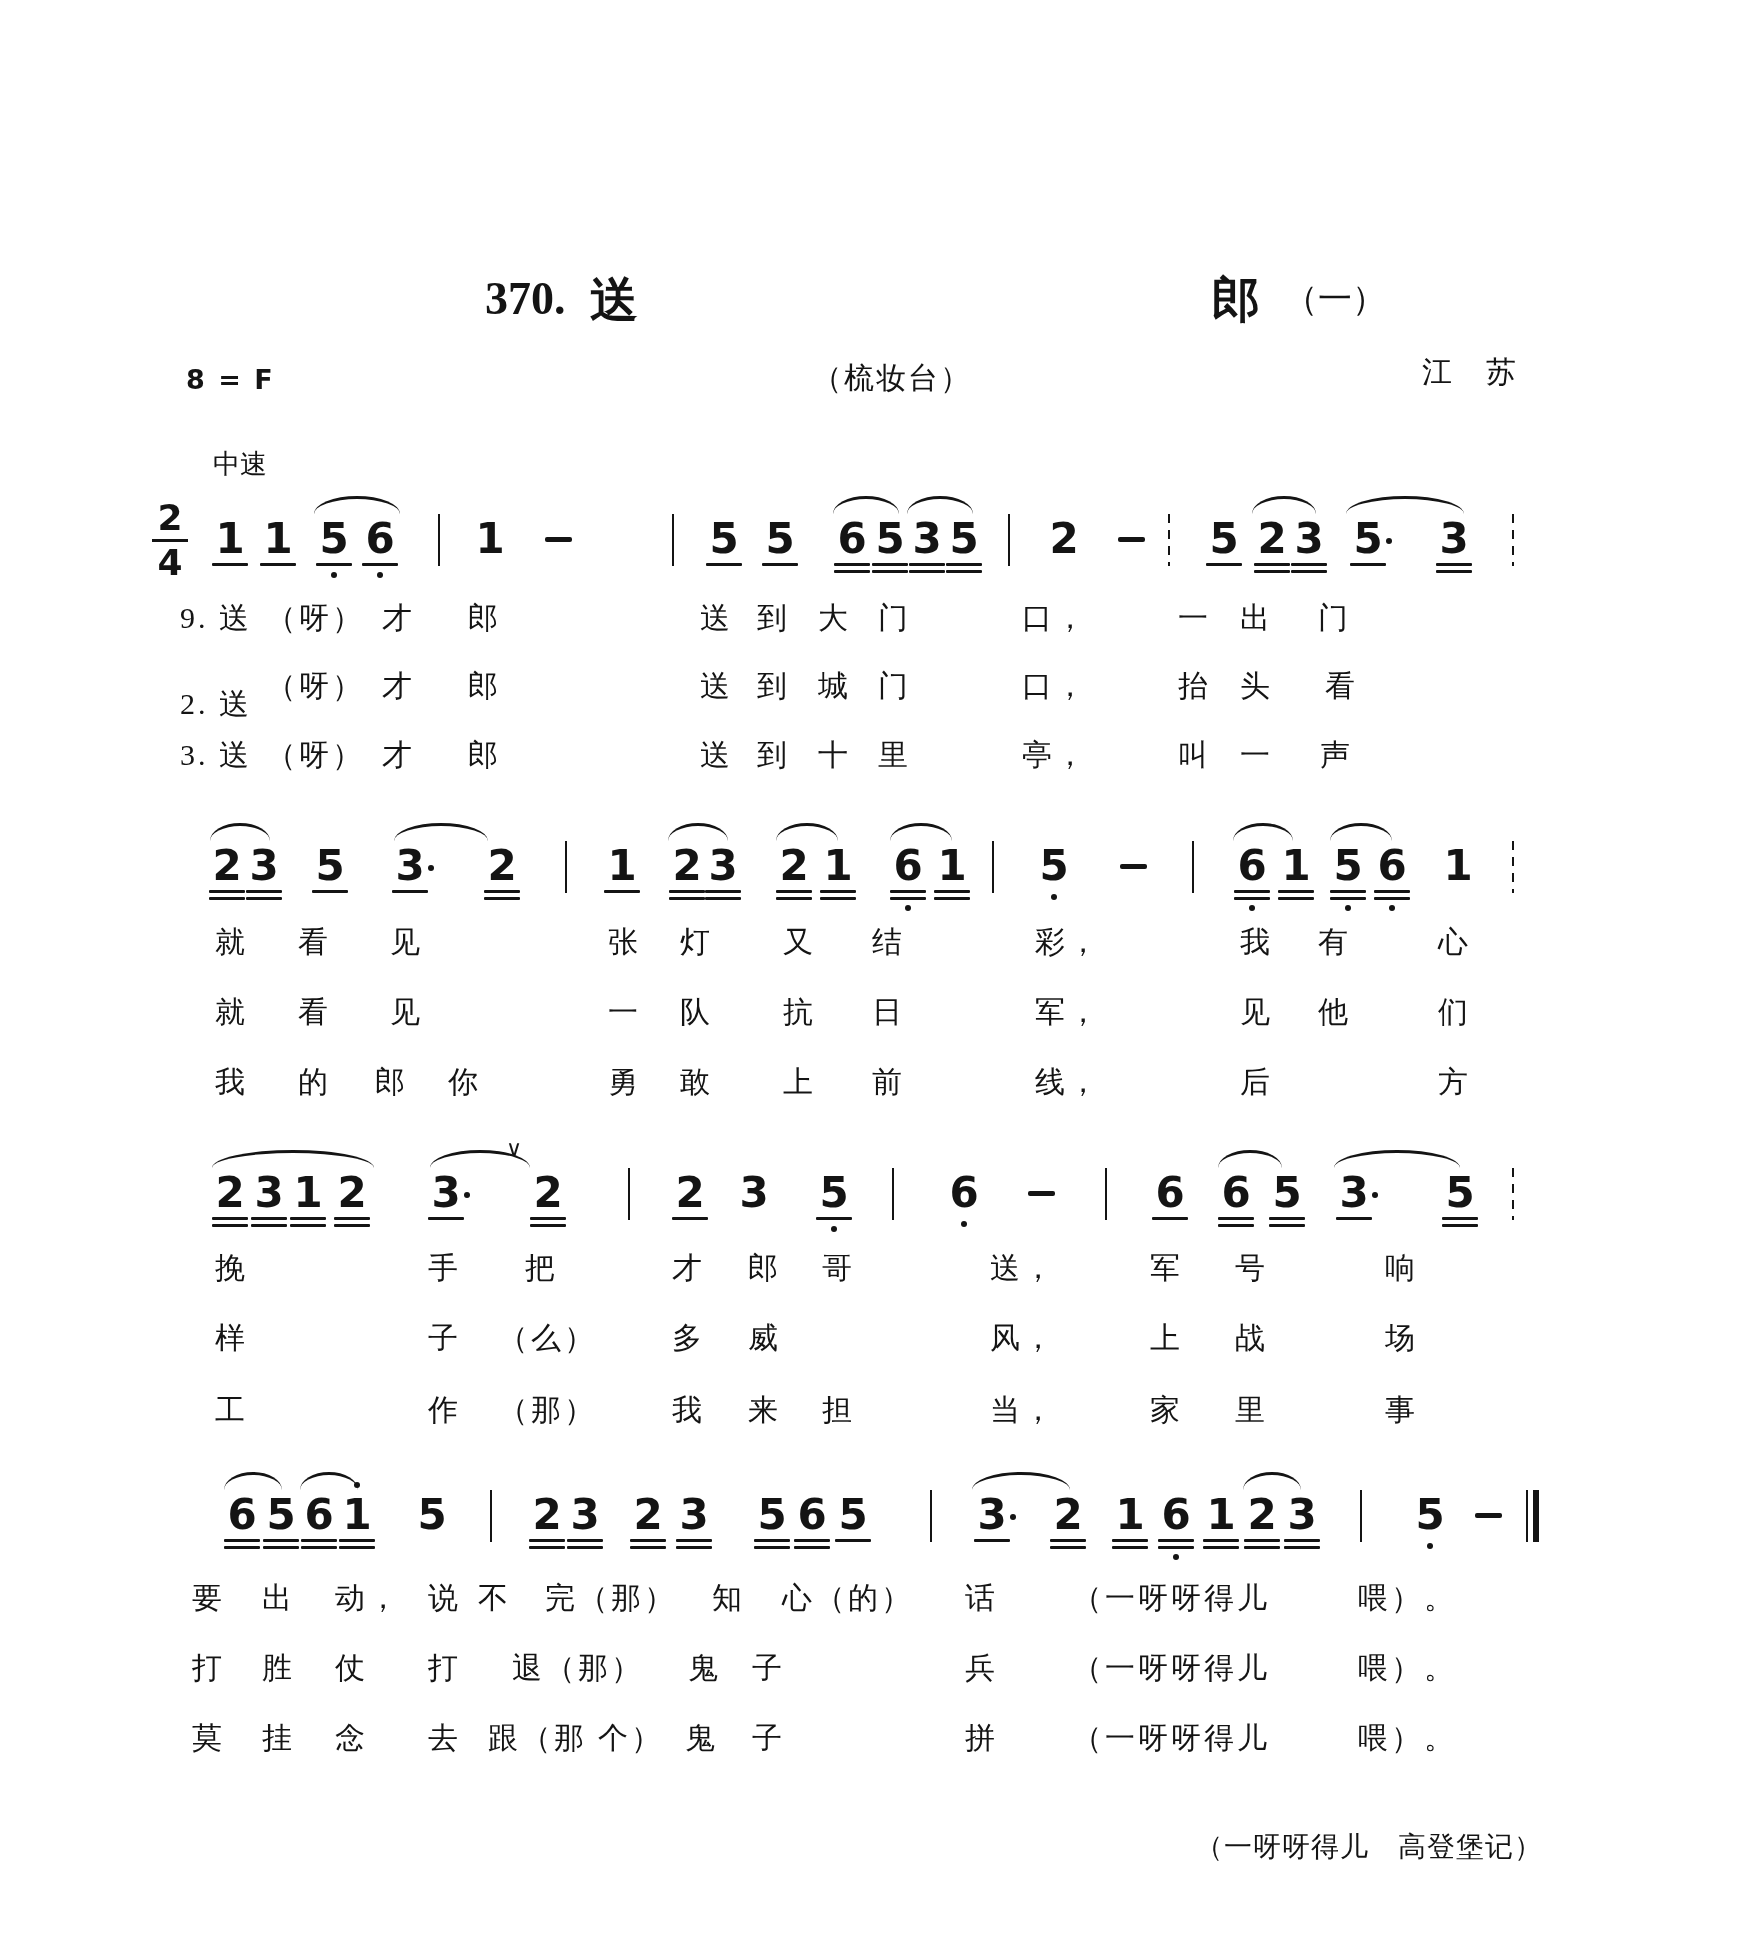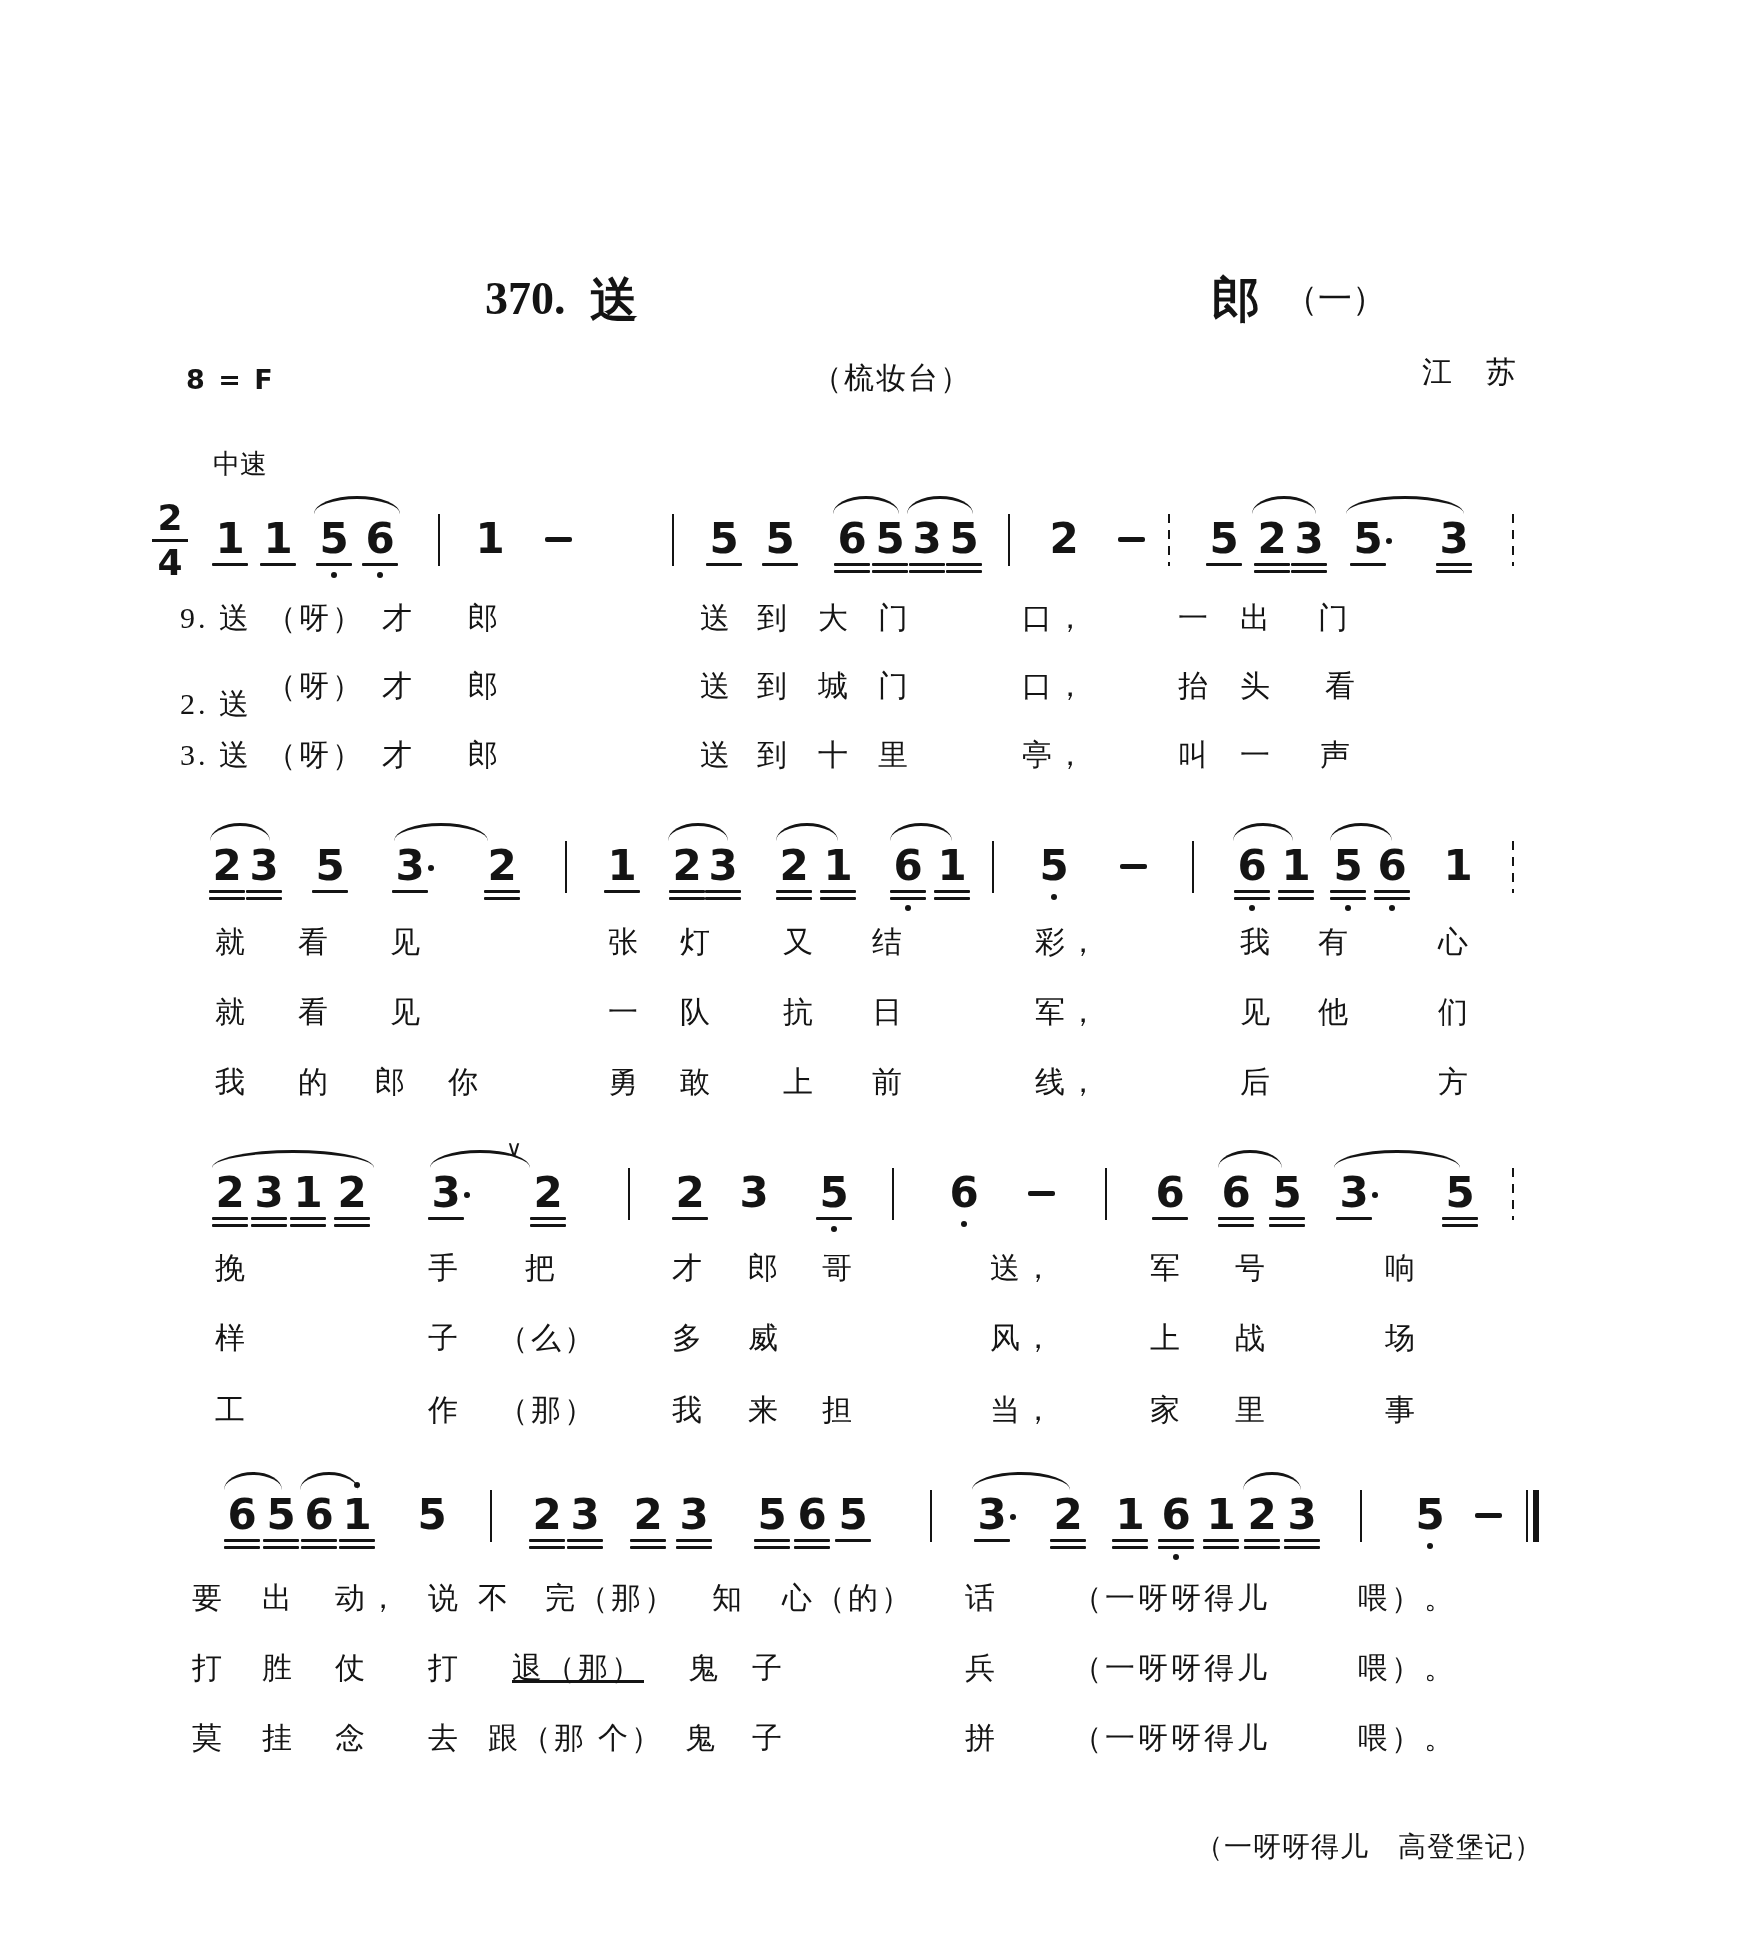--- a/index.html
+++ b/index.html
@@ -399,21 +399,21 @@
       <div class="lyric" style="left: 545px; top: 1578px;">完（那）</div>
       <div class="lyric" style="left: 712px; top: 1578px;">知</div>
       <div class="lyric" style="left: 782px; top: 1578px;">心（的）</div>
       <div class="lyric" style="left: 965px; top: 1578px;">话</div>
       <div class="lyric" style="left: 1072px; top: 1578px;">（一呀呀得儿</div>
       <div class="lyric" style="left: 1358px; top: 1578px;">喂）。</div>
       <div class="lyric" style="left: 192px; top: 1648px;">打</div>
       <div class="lyric" style="left: 262px; top: 1648px;">胜</div>
       <div class="lyric" style="left: 335px; top: 1648px;">仗</div>
       <div class="lyric" style="left: 428px; top: 1648px;">打</div>
-      <div class="lyric" style="left: 512px; top: 1648px; text-decoration: underline;">退（那）</div>
+      <div class="lyric" style="left: 512px; top: 1648px;">退（那）</div>
       <div class="lyric" style="left: 688px; top: 1648px;">鬼</div>
       <div class="lyric" style="left: 752px; top: 1648px;">子</div>
       <div class="lyric" style="left: 965px; top: 1648px;">兵</div>
       <div class="lyric" style="left: 1072px; top: 1648px;">（一呀呀得儿</div>
       <div class="lyric" style="left: 1358px; top: 1648px;">喂）。</div>
       <div class="lyric" style="left: 192px; top: 1718px;">莫</div>
       <div class="lyric" style="left: 262px; top: 1718px;">挂</div>
       <div class="lyric" style="left: 335px; top: 1718px;">念</div>
       <div class="lyric" style="left: 428px; top: 1718px;">去</div>
       <div class="lyric" style="left: 488px; top: 1718px;">跟（那</div>

